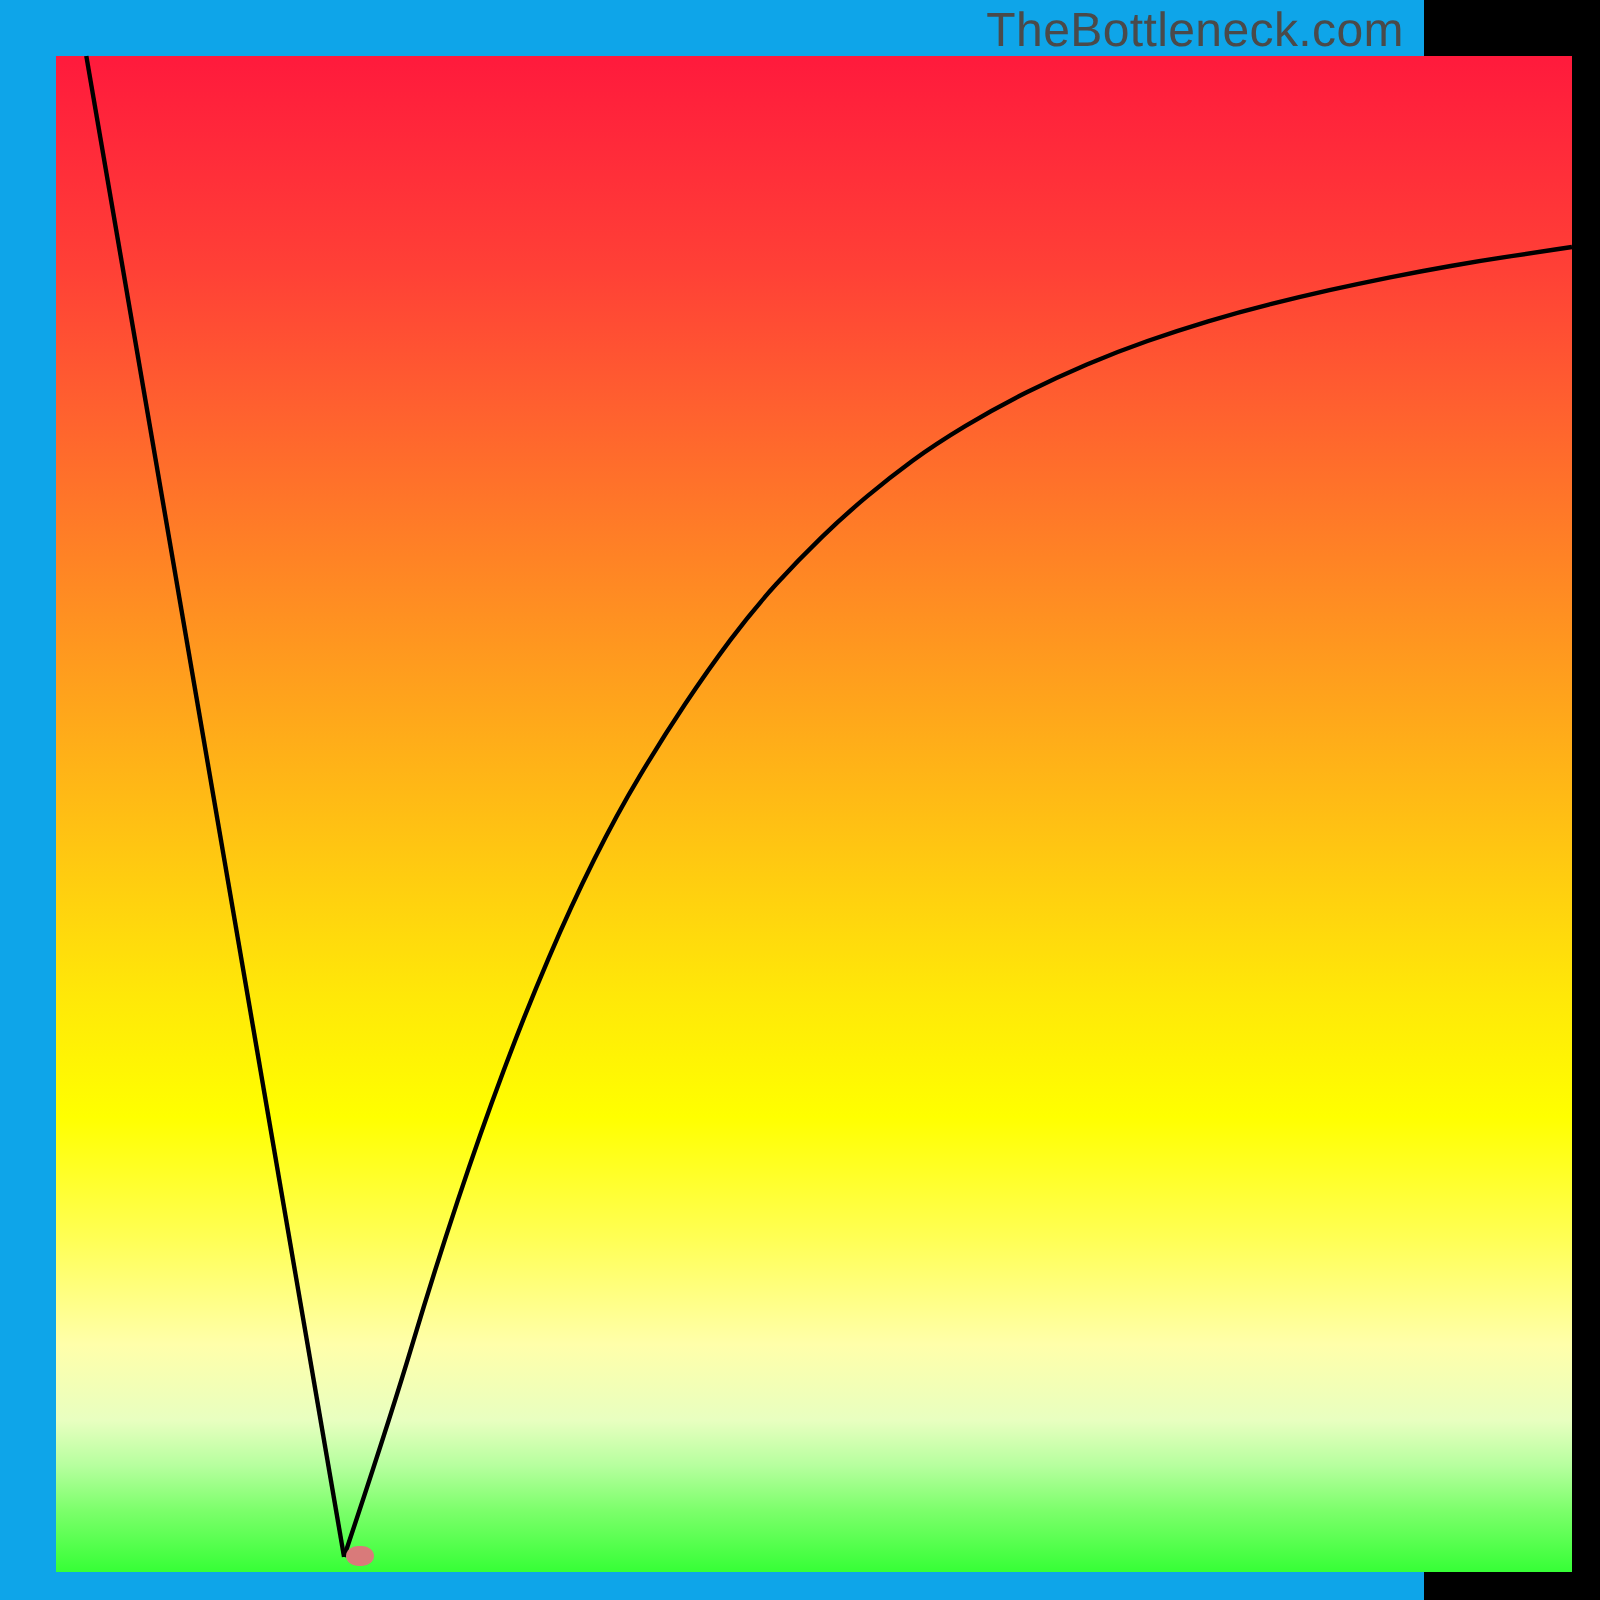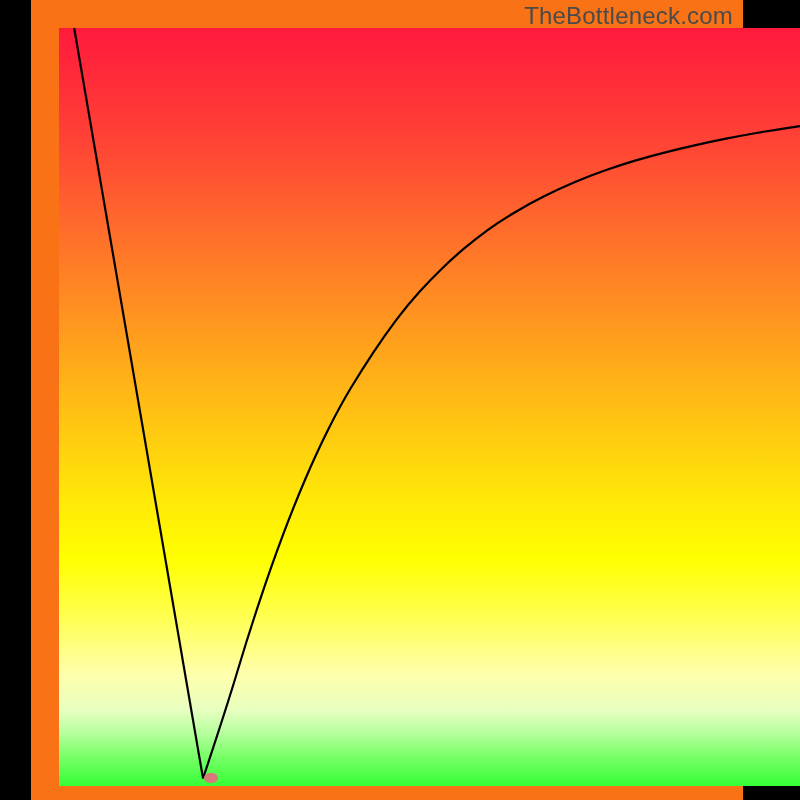--- a/index.html
+++ b/index.html
@@ -8,22 +8,21 @@
     width: 800px;
     height: 800px;
     background: #000;
     overflow: hidden;
     font-family: Arial, Helvetica, sans-serif;
   }
   .frame {
     position: relative;
     width: 712px;
     height: 800px;
-    background: #f97316;
-    margin-left: 31px;
+    background: #0ea5e9;
   }
   .plot-area {
     position: absolute;
     left: 28px;
     top: 28px;
     width: 758px;
     height: 758px;
     background: linear-gradient(to bottom,
       #ff1a3c 0%,
       #ff2a3a 6%,

